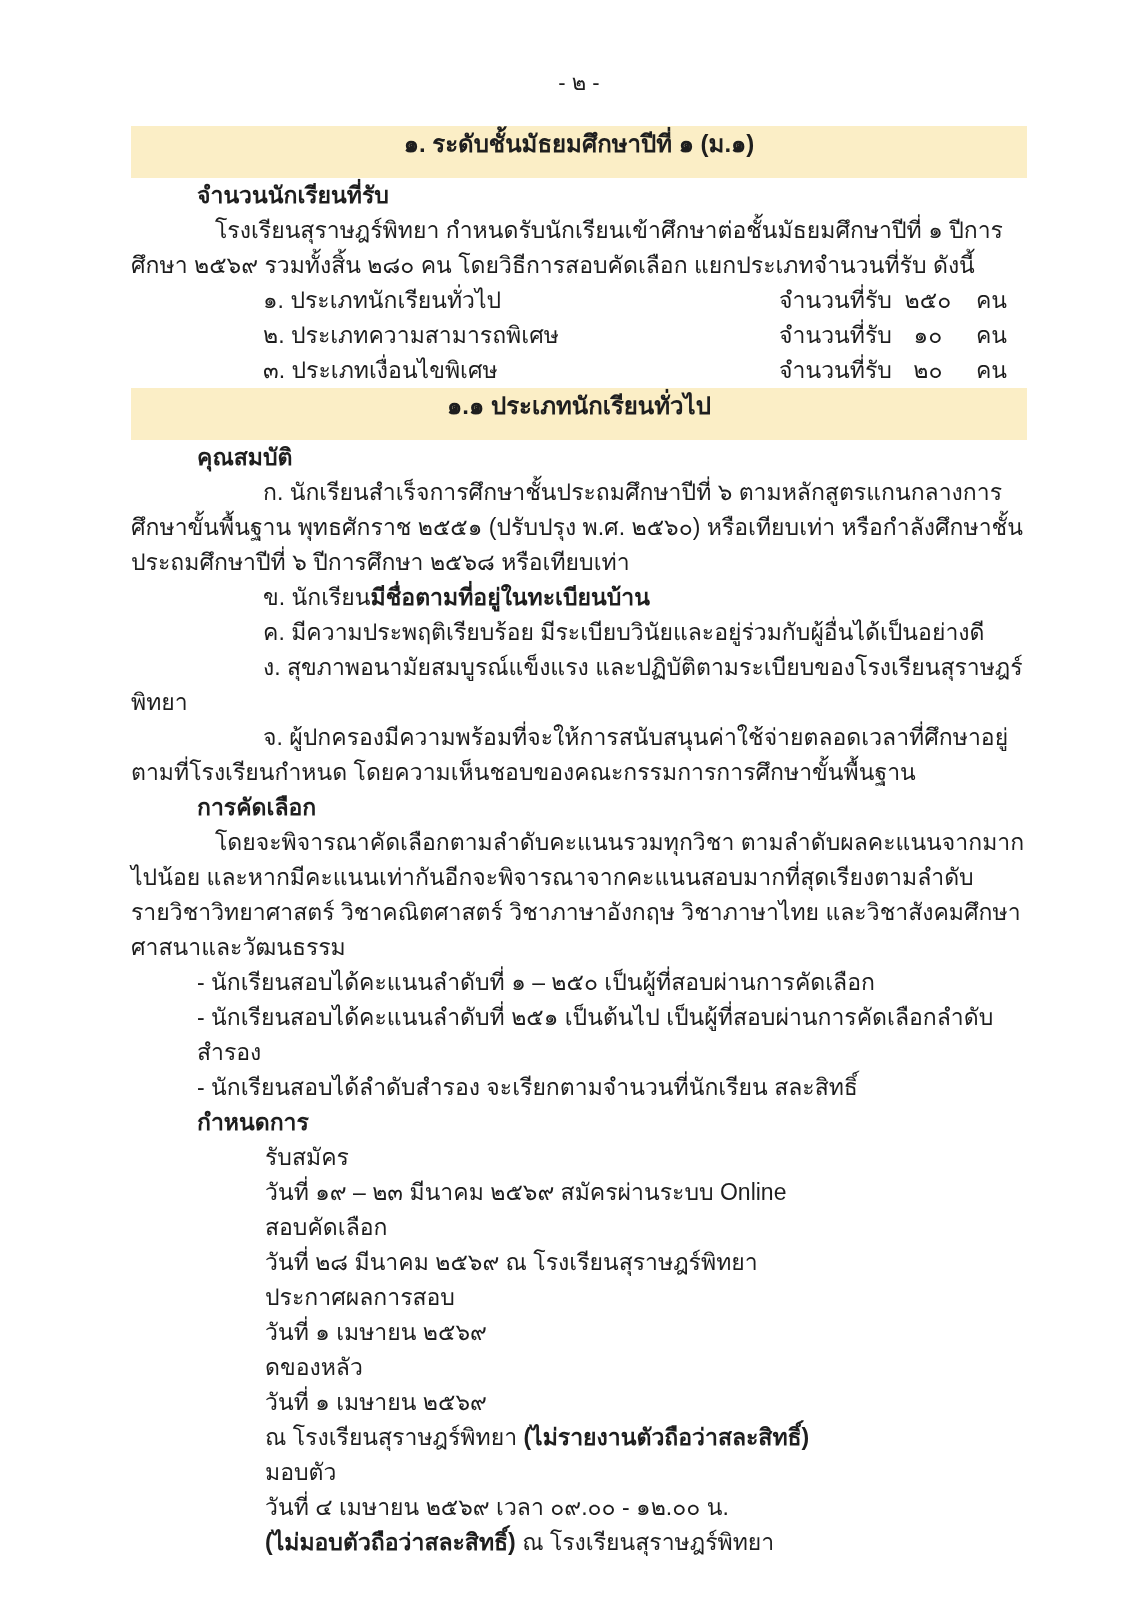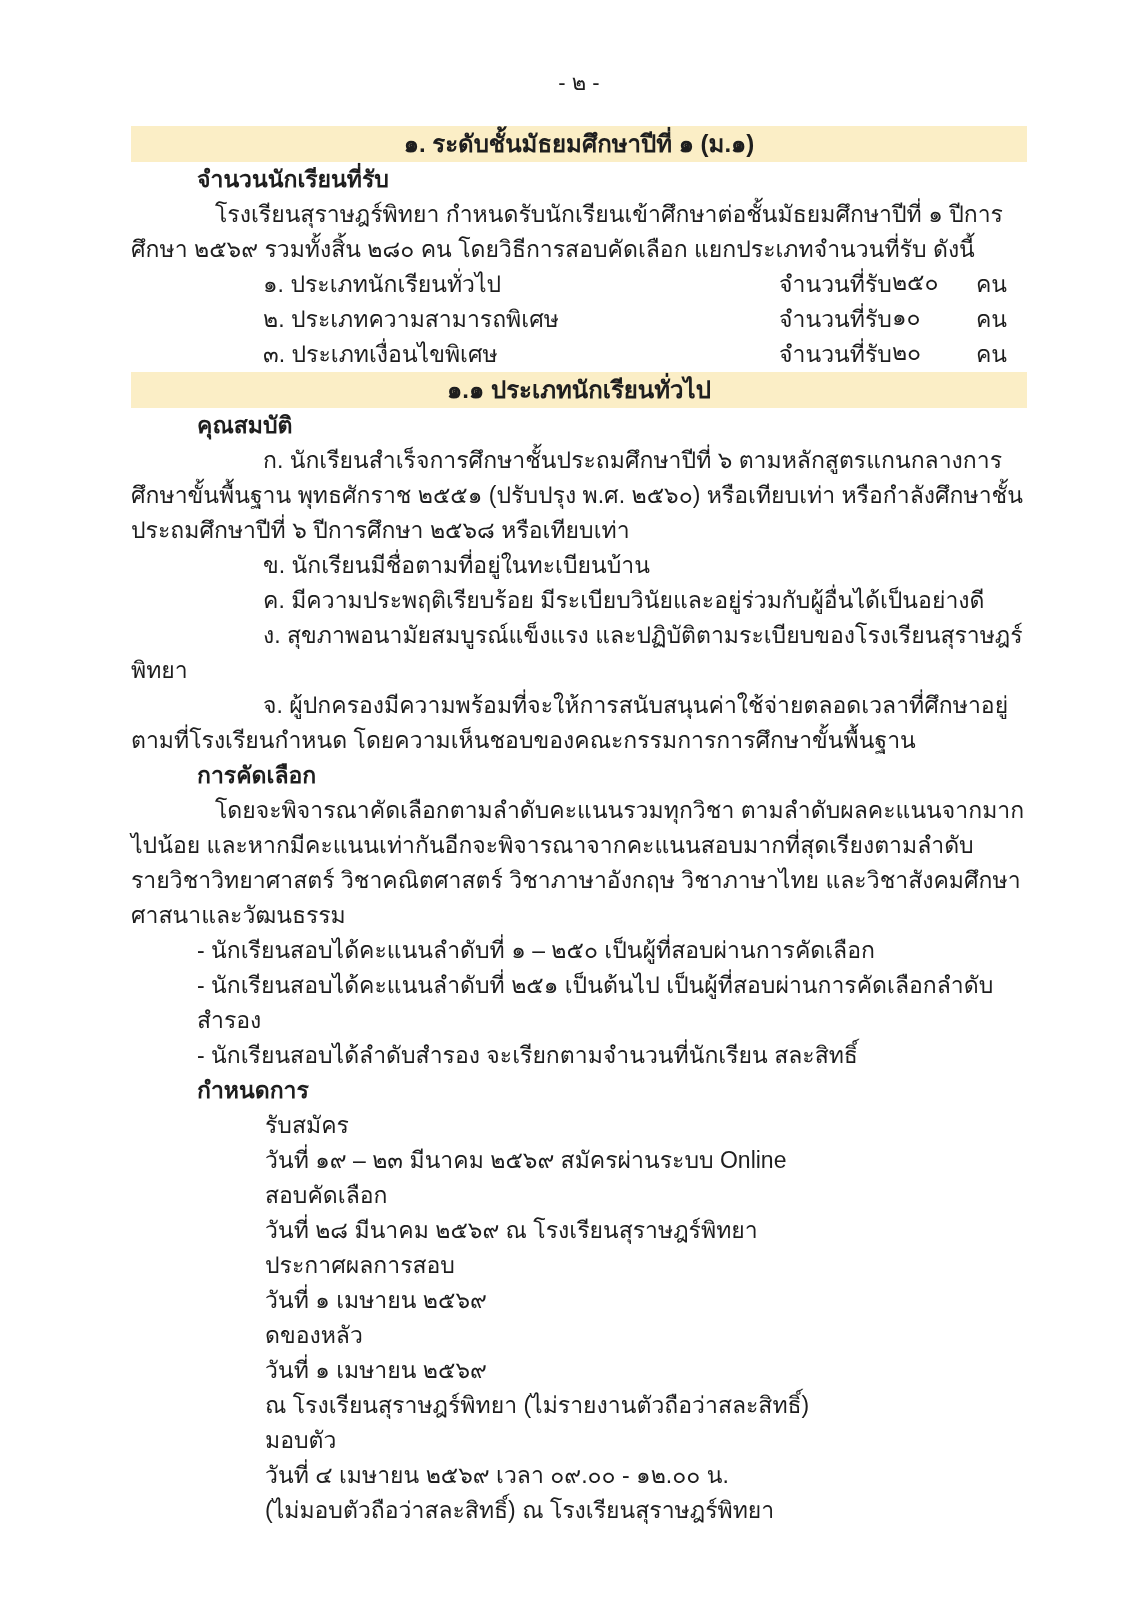--- a/index.html
+++ b/index.html
@@ -7,39 +7,39 @@
     width:1131px; height:1600px;
     font-family:"Liberation Sans", sans-serif;
     font-size:23px; line-height:35px;
     color:#1e1e1e;
     overflow:hidden;
   }
   .page { padding:68px 104px 0 131px; box-sizing:border-box; }
   .page-number { text-align:center; height:30px; line-height:30px; font-size:22px; }
   .banner {
     background:#FBEEC6;
-    height:36px; line-height:36px;
+    height:52px; line-height:36px;
     text-align:center;
     font-weight:bold; font-size:24px;
   }
   .banner-first { margin-top:28px; }
   .heading { font-weight:bold; padding-left:66px; }
   p { margin:0; }
   .indent-tab { text-indent:84px; }
   .item { text-indent:132px; }
   .quota-row { display:flex; justify-content:space-between; padding-left:132px; }
   .quota-right { display:flex; padding-right:20px; }
-  .quota-num { display:inline-block; width:72px; text-align:left;font-family:Liberation Mono, monospace; }
+  .quota-num { display:inline-block; width:72px; text-align:center; }
   .quota-unit { margin-left:12px; }
   .note { padding-left:66px; }
   .sched-row { display:flex; padding-left:134px;flex-direction:column; }
   .sched-label { width:190px; flex-shrink:0; }
   .sched-value { flex:1; }
   .motto { margin-top:67px; text-align:center; font-weight:bold; }
-  b { font-weight:normal; }
+  b { font-weight:bold; }
 </style>
 </head>
 <body>
 
 <div class="page">
 
   <div class="page-number">- ๒ -</div>
 
   <div class="banner banner-first">
     <span>๑. ระดับชั้นมัธยมศึกษาปีที่ ๑ (ม.๑)</span>

